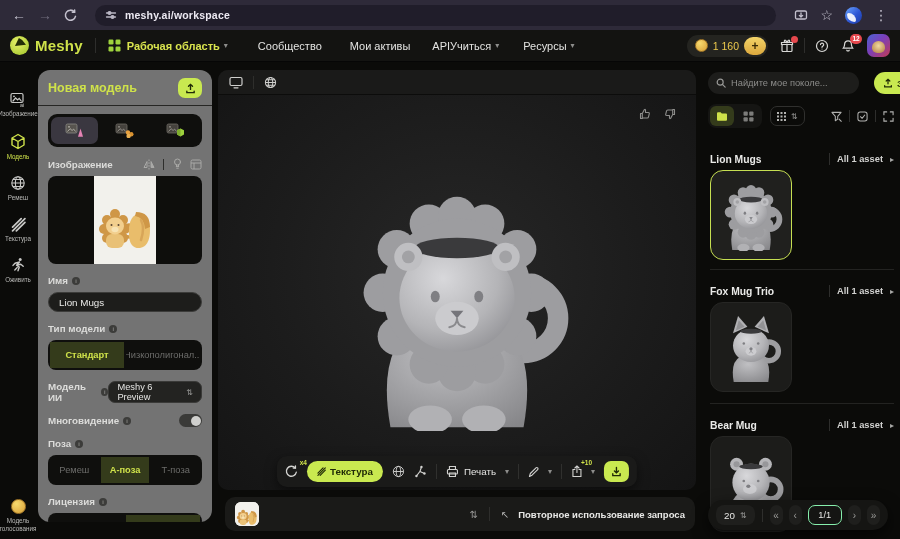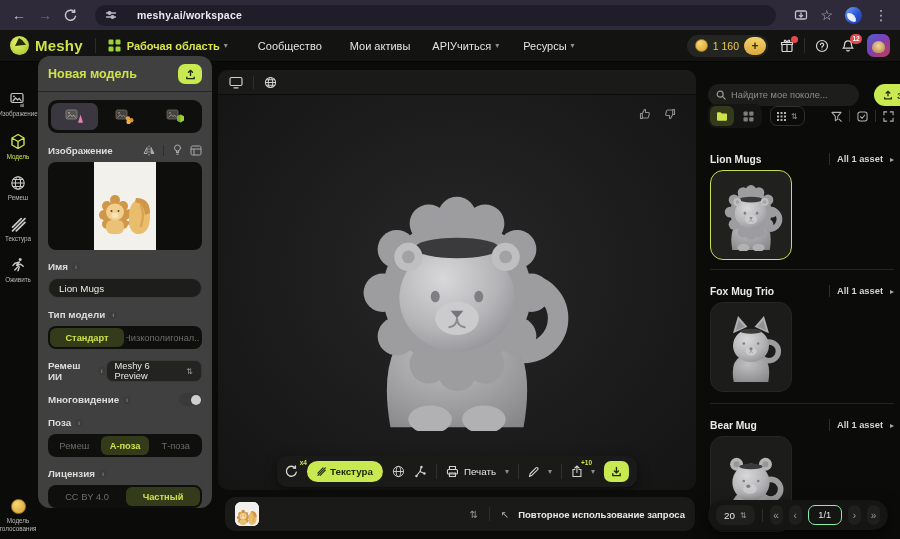--- a/index.html
+++ b/index.html
@@ -7,21 +7,21 @@
   body{position:relative;background:#0b0b09;font-family:"Liberation Sans",sans-serif;color:#ddd;-webkit-font-smoothing:antialiased}
   .abs{position:absolute}
   .row{display:flex;align-items:center}
   .ico{display:inline-flex;align-items:center;justify-content:center;flex:none}
   svg{display:block}
 
   
   #browser{left:0;top:0;width:900px;height:30px;background:#2e2a39;display:flex;align-items:center;gap:12px;padding:0 12px}
   #browser .navg{font-size:14px;color:#c3c0cd;line-height:1}
   #browser .navg.dim{color:#6f6b7c}
-  #url-pill{flex:1;height:21px;background:#201d2a;border-radius:11px;display:flex;align-items:center;gap:20px;padding:0 10px;margin:0 6px}
+  #url-pill{flex:1;height:21px;background:#201d2a;border-radius:11px;display:flex;align-items:center;gap:8px;padding:0 10px;margin:0 6px}
   #url-pill .url{font-size:10.5px;color:#ece9f2;font-weight:bold;letter-spacing:.2px}
   .chrome-avatar{width:17px;height:17px;border-radius:50%;background:linear-gradient(135deg,#6ea8ff 0%,#2c55d4 55%,#1d3aa0 100%);position:relative;overflow:hidden}
   .chrome-avatar:after{content:"";position:absolute;left:2px;top:6px;width:9px;height:9px;background:#fff;border-radius:2px 9px 2px 9px;opacity:.9}
 
   
   #appnav{left:0;top:30px;width:900px;height:32px;background:#131311;display:flex;align-items:center;padding:0 10px;border-bottom:1px solid #060606}
   .logo-badge{width:19px;height:19px;border-radius:50%;background:radial-gradient(circle at 40% 35%,#e9f26a,#9cc227);position:relative;overflow:hidden;flex:none}
   .logo-badge:after{content:"";position:absolute;left:3px;top:2px;width:13px;height:8px;background:#232d07;clip-path:polygon(15% 100%,45% 0,70% 25%,100% 85%)}
   #logo-text{font-size:15px;font-weight:bold;color:#cfe24a;margin-left:6px;letter-spacing:.2px}
   .vdiv{width:1px;height:15px;background:#2e2e2c;margin:0 12px;flex:none}
@@ -41,35 +41,35 @@
   #rail{left:0;top:62px;width:36px;height:477px;display:flex;flex-direction:column;align-items:center;padding-top:30px;gap:15px}
   .rail-item{display:flex;flex-direction:column;align-items:center;gap:3px;width:36px}
   .rail-item .lbl{font-size:6.3px;color:#b9b9b7;text-align:center;line-height:1.2}
   .rail-item.sel .lbl{color:#cfe24a}
   .rail-item .ric{color:#c9c9c7}
   .rail-item.sel .ric{color:#cfe24a}
   #rail-bottom{position:absolute;left:0;bottom:6px;width:36px;display:flex;flex-direction:column;align-items:center;gap:3px}
   #rail-bottom .lbl{font-size:6.3px;color:#b9b9b7;text-align:center;line-height:1.25}
 
   
-  #panel{left:38px;top:56px;width:174px;height:452px;background:#404040;border-radius:12px;padding:8px 10px;overflow:hidden}
+  #panel{left:38px;top:70px;width:174px;height:452px;background:#737373;border-radius:12px;padding:8px 10px;overflow:hidden}
   #panel-title{font-size:12.5px;font-weight:bold;color:#cfe24a}
   .up-btn{width:24px;height:20px;border-radius:7px;background:#c9e950;color:#202a06;display:flex;align-items:center;justify-content:center}
   .hdiv{height:1px;background:#262624;margin:7px -10px 0}
   #tabs{margin-top:8px;background:#0f0f0d;border-radius:9px;padding:3px;display:flex;gap:3px}
   .tab{flex:1;height:27px;border-radius:7px;display:flex;align-items:center;justify-content:center}
   .tab.sel{background:#3a3740}
   .sec-label{margin-top:11px;display:flex;align-items:center;gap:4px;font-size:9.8px;font-weight:bold;color:#dcdcda}
   .info-dot{width:8px;height:8px;border-radius:50%;background:#3c3c3a;color:#8b8b89;font-size:5.5px;display:inline-flex;align-items:center;justify-content:center;font-weight:bold}
   .sec-icons{margin-left:auto;display:flex;align-items:center;gap:7px;color:#a9a9a7}
   #img-box{margin-top:6px;height:88px;background:#0e0e0c;border-radius:8px;display:flex;align-items:center;justify-content:center;overflow:hidden}
   #img-box .photo{width:62px;height:88px;background:#f2f1ec}
   .pill-input{margin-top:6px;height:20px;border:1px solid #3c3c3a;background:#1d1d1b;border-radius:10px;width:100%;padding:0 10px;font-size:9.8px;color:#eaeae8;font-family:"Liberation Sans",sans-serif;outline:none}
   .seg{margin-top:6px;background:#0f0f0d;border-radius:8px;padding:2px;display:flex;gap:2px}
-  .seg .opt{flex:1;height:19px;border-radius:6px;display:flex;align-items:center;justify-content:center;font-size:9.3px;color:#6c6c6a;white-space:nowrap;overflow:hidden;text-overflow:ellipsis;padding:0 20px}
+  .seg .opt{flex:1;height:26px;border-radius:0;display:flex;align-items:center;justify-content:center;font-size:9.3px;color:#6c6c6a;white-space:nowrap;overflow:hidden;text-overflow:ellipsis;padding:0 20px}
   .seg .opt.sel{background:#343b1b;color:#cfe24a;font-weight:bold}
   .kv-row{margin-top:11px;display:flex;align-items:center;justify-content:space-between}
   .select{height:22px;border:1px solid #3a3a38;background:#232321;border-radius:7px;display:flex;align-items:center;gap:6px;padding:0 8px;font-size:9.3px;color:#e6e6e4}
   .updown{font-size:8px;color:#9a9a98}
   .toggle{width:23px;height:13px;border-radius:7px;background:#3a3a38;position:relative}
   .toggle .knob{position:absolute;right:1.5px;top:1.5px;width:10px;height:10px;border-radius:50%;background:#cfcfcd}
 
   
   #viewport{left:218px;top:70px;width:478px;height:420px;border-radius:10px;overflow:hidden;background:radial-gradient(ellipse at 50% 48%,#272727 0%,#1c1c1c 55%,#141414 100%)}
   #vp-strip{height:25px;background:#1a1a19;border-bottom:1px solid #0c0c0b;display:flex;align-items:center;gap:9px;padding:0 11px;color:#cfcfcd}
@@ -85,21 +85,21 @@
   #texture-btn{height:21px;border-radius:11px;background:#c9e950;color:#202a06;font-size:9.8px;font-weight:bold;display:flex;align-items:center;gap:4px;padding:0 10px}
   .tb-div{width:1px;height:15px;background:#323230}
   .tb-text{font-size:9.8px;color:#e4e4e2}
   #dl-btn{width:25px;height:21px;border-radius:7px;background:#c9e950;color:#202a06;display:flex;align-items:center;justify-content:center}
   #prompt-bar{left:225px;top:497px;width:470px;height:34px;background:#1a1a18;border-radius:10px;display:flex;align-items:center;gap:9px;padding:0 10px}
   #prompt-thumb{width:24px;height:24px;border-radius:6px;background:#f2f1ec;overflow:hidden;display:flex;align-items:center;justify-content:center}
   #reuse-label{font-size:9.5px;font-weight:bold;color:#e8e8e6;white-space:nowrap}
 
   
   #assets{left:700px;top:62px;width:200px;height:477px}
-  #search-row{position:absolute;left:8px;right:6px;top:22px;height:22px;display:flex;gap:15px}
+  #search-row{position:absolute;left:8px;right:6px;top:10px;height:22px;display:flex;gap:15px}
   #search-pill{flex:1;height:22px;background:#1d1d1b;border-radius:11px;display:flex;align-items:center;gap:5px;padding:0 8px;color:#9a9a98}
   #search-pill input{flex:1;background:transparent;border:none;outline:none;font-size:9.3px;color:#e4e4e2;font-family:"Liberation Sans",sans-serif;min-width:0}
   #search-pill input::placeholder{color:#8d8d8b}
   #upload-btn{height:22px;border-radius:11px;background:#c9e950;color:#202a06;font-size:9.8px;font-weight:bold;display:flex;align-items:center;gap:4px;padding:0 9px}
   #asset-tools{position:absolute;left:8px;right:6px;top:42px;height:24px;display:flex;align-items:center}
   #view-group{background:#151513;border-radius:8px;padding:2px;display:flex;gap:2px}
   .vg-btn{width:24px;height:20px;border-radius:6px;display:flex;align-items:center;justify-content:center;color:#7c7c7a}
   .vg-btn.sel{background:#343b1b;color:#cfe24a}
   #size-pill{margin-left:8px;height:20px;border:1px solid #30302e;border-radius:7px;display:flex;align-items:center;gap:5px;padding:0 6px;color:#b3b3b1}
   .rt-ic{color:#b3b3b1}
@@ -440,21 +440,21 @@
     <span>Тип модели</span>
     <span class="info-dot">i</span>
   </div>
   <div class="seg">
     <div class="opt sel">Стандарт</div>
     <div class="opt">Низкополигонал...</div>
   </div>
 
   <div class="kv-row">
     <span class="sec-label" style="margin-top:0">
-      <span>Ремеш ИИ</span>
+      <span>Модель ИИ</span>
       <span class="info-dot">i</span>
     </span>
     <div class="select">
       <span>Meshy 6 Preview</span>
       <span class="updown">⇅</span>
     </div>
   </div>
 
   <div class="kv-row">
     <span class="sec-label" style="margin-top:0">

